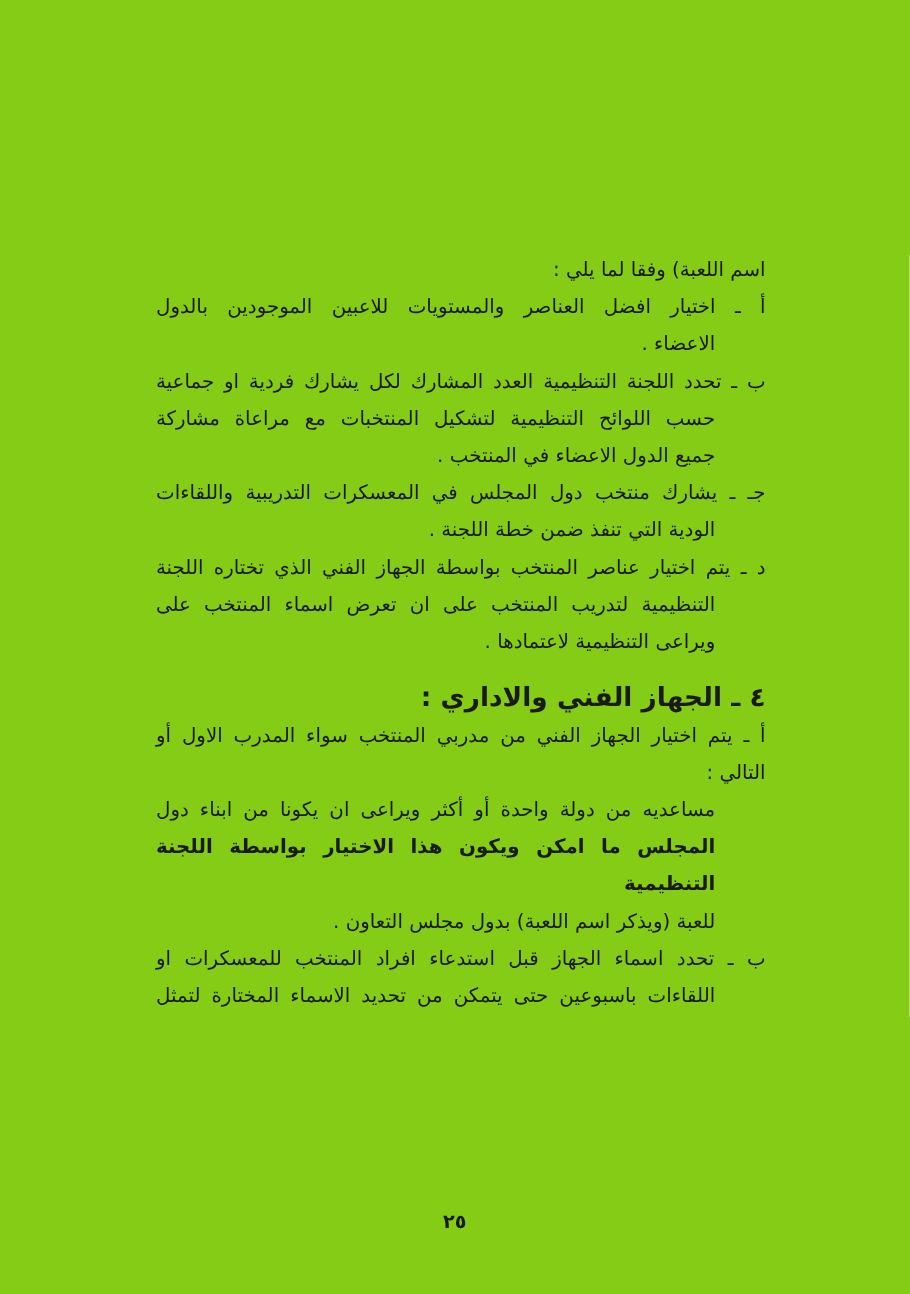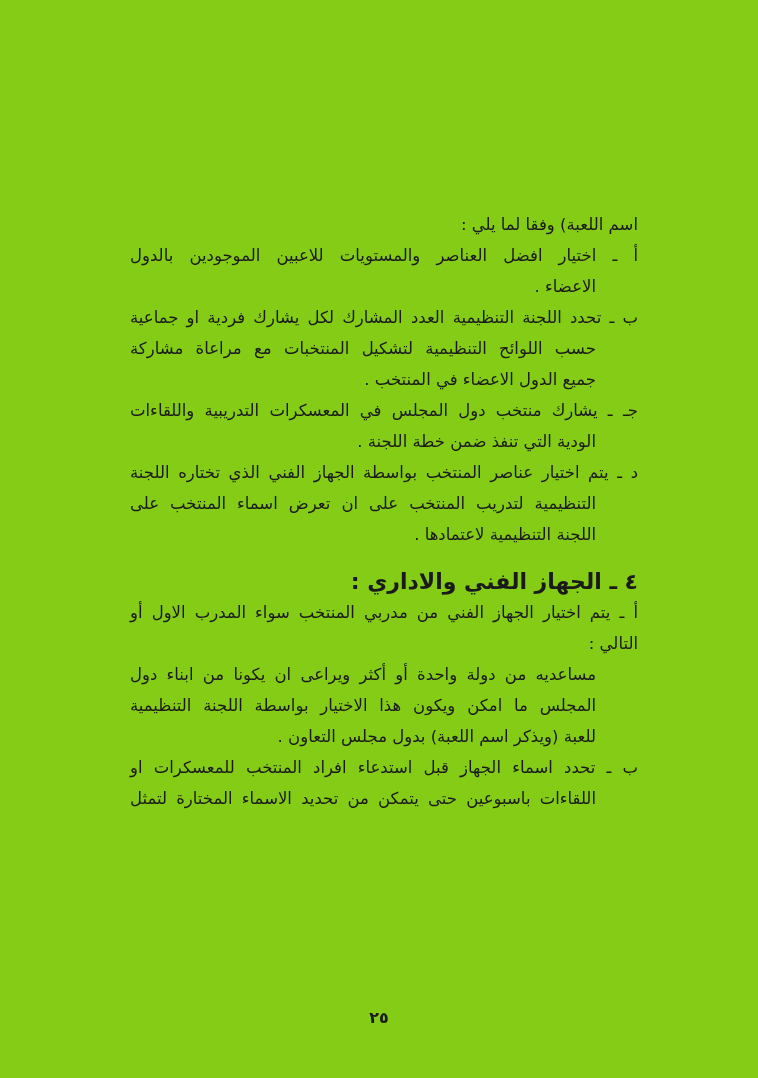--- a/index.html
+++ b/index.html
@@ -60,24 +60,24 @@
       <div class="line" style="padding-right: 0px;">اسم اللعبة) وفقا لما يلي :</div>
       <div class="line justify" style="padding-right: 0px;">أ ـ اختيار افضل العناصر والمستويات للاعبين الموجودين بالدول</div>
       <div class="line" style="padding-right: 42px;">الاعضاء .</div>
       <div class="line justify" style="padding-right: 0px;">ب ـ تحدد اللجنة التنظيمية العدد المشارك لكل يشارك فردية او جماعية</div>
       <div class="line justify" style="padding-right: 42px;">حسب اللوائح التنظيمية لتشكيل المنتخبات مع مراعاة مشاركة</div>
       <div class="line" style="padding-right: 42px;">جميع الدول الاعضاء في المنتخب .</div>
       <div class="line justify" style="padding-right: 0px;">جـ ـ يشارك منتخب دول المجلس في المعسكرات التدريبية واللقاءات</div>
       <div class="line" style="padding-right: 42px;">الودية التي تنفذ ضمن خطة اللجنة .</div>
       <div class="line justify" style="padding-right: 0px;">د ـ يتم اختيار عناصر المنتخب بواسطة الجهاز الفني الذي تختاره اللجنة</div>
       <div class="line justify" style="padding-right: 42px;">التنظيمية لتدريب المنتخب على ان تعرض اسماء المنتخب على</div>
-      <div class="line" style="padding-right: 42px;">اللجنة التنظيمية لاعتمادها .</div>
+      <div class="line" style="padding-right: 42px;">ويراعى التنظيمية لاعتمادها .</div>
       <div class="line bold" style="padding-right: 0px; margin-top: 16px;">٤ ـ الجهاز الفني والاداري :</div>
       <div class="line justify" style="padding-right: 0px;">أ ـ يتم اختيار الجهاز الفني من مدربي المنتخب سواء المدرب الاول أو</div>
       <div class="line" style="padding-right: 0px;">التالي :</div>
       <div class="line justify" style="padding-right: 42px;">مساعديه من دولة واحدة أو أكثر ويراعى ان يكونا من ابناء دول</div>
-      <div class="line justify" style="padding-right: 42px;">المجلس ما امكن ويكون هذا الاختيار بواسطة اللجنة التنظيمية</div>
+      <div class="line justify" style="padding-right: 42px; font-weight: bold;">المجلس ما امكن ويكون هذا الاختيار بواسطة اللجنة التنظيمية</div>
       <div class="line" style="padding-right: 42px;">للعبة (ويذكر اسم اللعبة) بدول مجلس التعاون .</div>
       <div class="line justify" style="padding-right: 0px;">ب ـ تحدد اسماء الجهاز قبل استدعاء افراد المنتخب للمعسكرات او</div>
       <div class="line justify" style="padding-right: 42px;">اللقاءات باسبوعين حتى يتمكن من تحديد الاسماء المختارة لتمثل</div>
     </div>
   <div class="page-number">٢٥</div>
 </div>
 
 </body></html>

